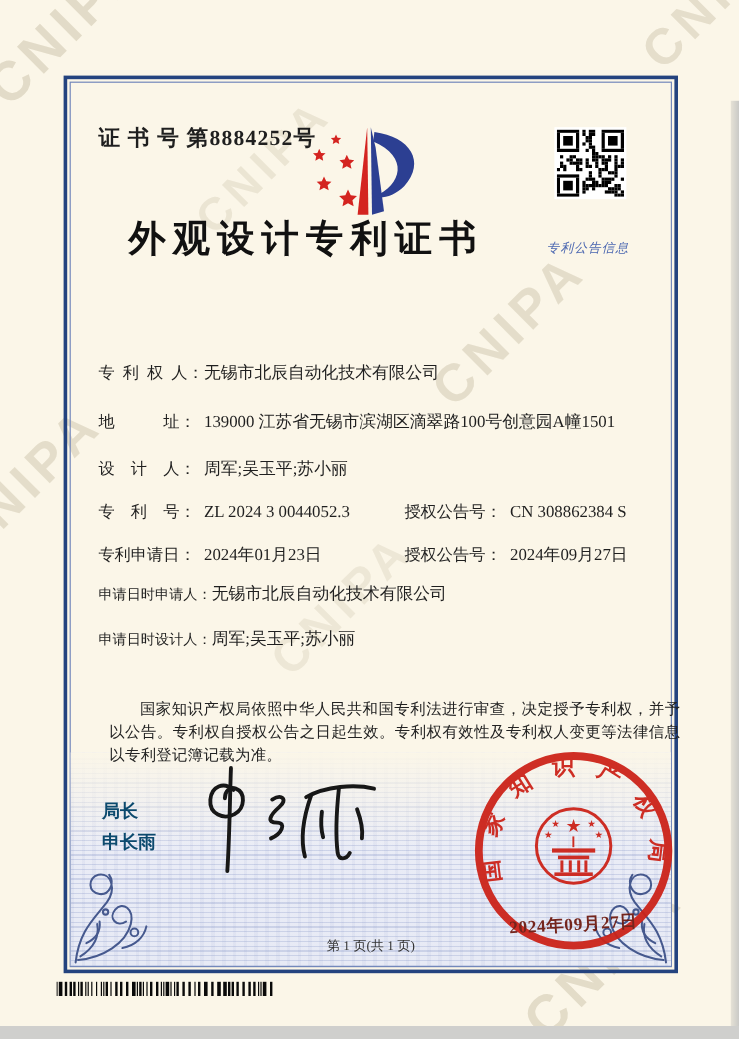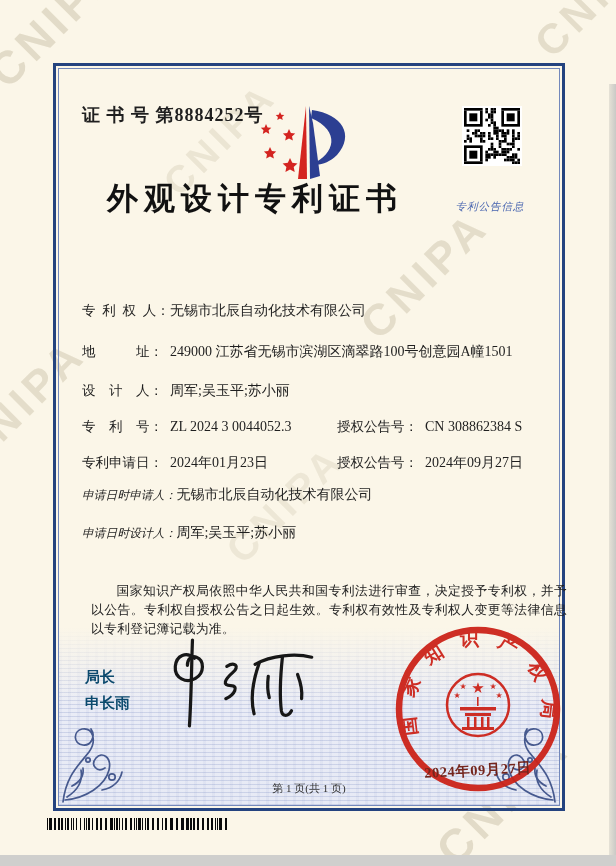--- a/index.html
+++ b/index.html
@@ -27,21 +27,21 @@
       repeating-linear-gradient(90deg, rgba(150,162,208,0.10) 0 3px, rgba(255,255,255,0) 3px 9px),
       linear-gradient(180deg,#eceef7,#e7eaf5);}
   .cert-no{position:absolute;left:82px;top:103px;font-size:18px;letter-spacing:1px;font-weight:bold;}
   .title{position:absolute;left:53px;top:178px;width:404px;text-align:center;
     font-size:31px;font-weight:900;letter-spacing:6px;color:#111;}
   .qr-box{position:absolute;left:462px;top:106px;width:56px;height:56px;background:#fff;padding:2px;}
   .qr-caption{position:absolute;left:440px;top:164px;width:100px;text-align:center;
     font-size:10.5px;color:#4a66b0;letter-spacing:1px;font-style:italic;margin-top:36px;}
   .row{position:absolute;left:82px;font-size:14px;white-space:nowrap;}
   .lbl{display:inline-block;min-width:88px;font-size:13.5px;white-space:pre;}
-  .lbl-long{display:inline-block;min-width:94px;font-size:11.8px;white-space:pre;font-style:italic;}
+  .lbl-long{display:inline-block;min-width:94px;font-size:11.8px;white-space:pre;}
   .col2{position:absolute;left:255px;top:0;white-space:nowrap;}
   .statement{position:absolute;left:72px;top:582px;width:476px;font-size:12.8px;line-height:19px;
     text-indent:2em;text-align:justify;letter-spacing:0.3px;color:#222;margin-left:19px;}
   .issuer{position:absolute;left:85px;top:664px;font-family:"Liberation Sans",sans-serif;
     font-size:15px;font-weight:600;line-height:26px;color:#0c4a6e;}
   .sig{position:absolute;left:158px;top:636px;width:172px;height:96px;}
   .seal{position:absolute;left:392px;top:623px;width:172px;height:172px;opacity:.94;}
   .flourish{position:absolute;width:74px;height:104px;color:#46598e;}
   .flourish.fl{left:58px;top:702px;}
   .flourish.fr{left:486px;top:702px;transform:scaleX(-1);}
@@ -243,21 +243,21 @@
       </svg>
   </div>
   <div class="qr-caption">专利公告信息</div>
 
   <div class="title">外观设计专利证书</div>
 
   <div class="row" style="top:302px">
     <span class="lbl">专 利 权 人：</span><span class="val">无锡市北辰自动化技术有限公司</span>
   </div>
   <div class="row" style="top:343px">
-    <span class="lbl">地      址：</span><span class="val">249000 江苏省无锡市滨湖区滴翠路100号创意园A幢1501</span>
+    <span class="lbl">地      址：</span><span class="val">139000 江苏省无锡市滨湖区滴翠路100号创意园A幢1501</span>
   </div>
   <div class="row" style="top:382px">
     <span class="lbl">设  计  人：</span><span class="val">周军;吴玉平;苏小丽</span>
   </div>
   <div class="row" style="top:418px">
     <span class="lbl">专  利  号：</span><span class="val">ZL 2024 3 0044052.3</span>
     <span class="col2"><span class="lbl">授权公告号：</span><span class="val">CN 308862384 S</span></span>
   </div>
   <div class="row" style="top:454px">
     <span class="lbl">专利申请日：</span><span class="val">2024年01月23日</span>

